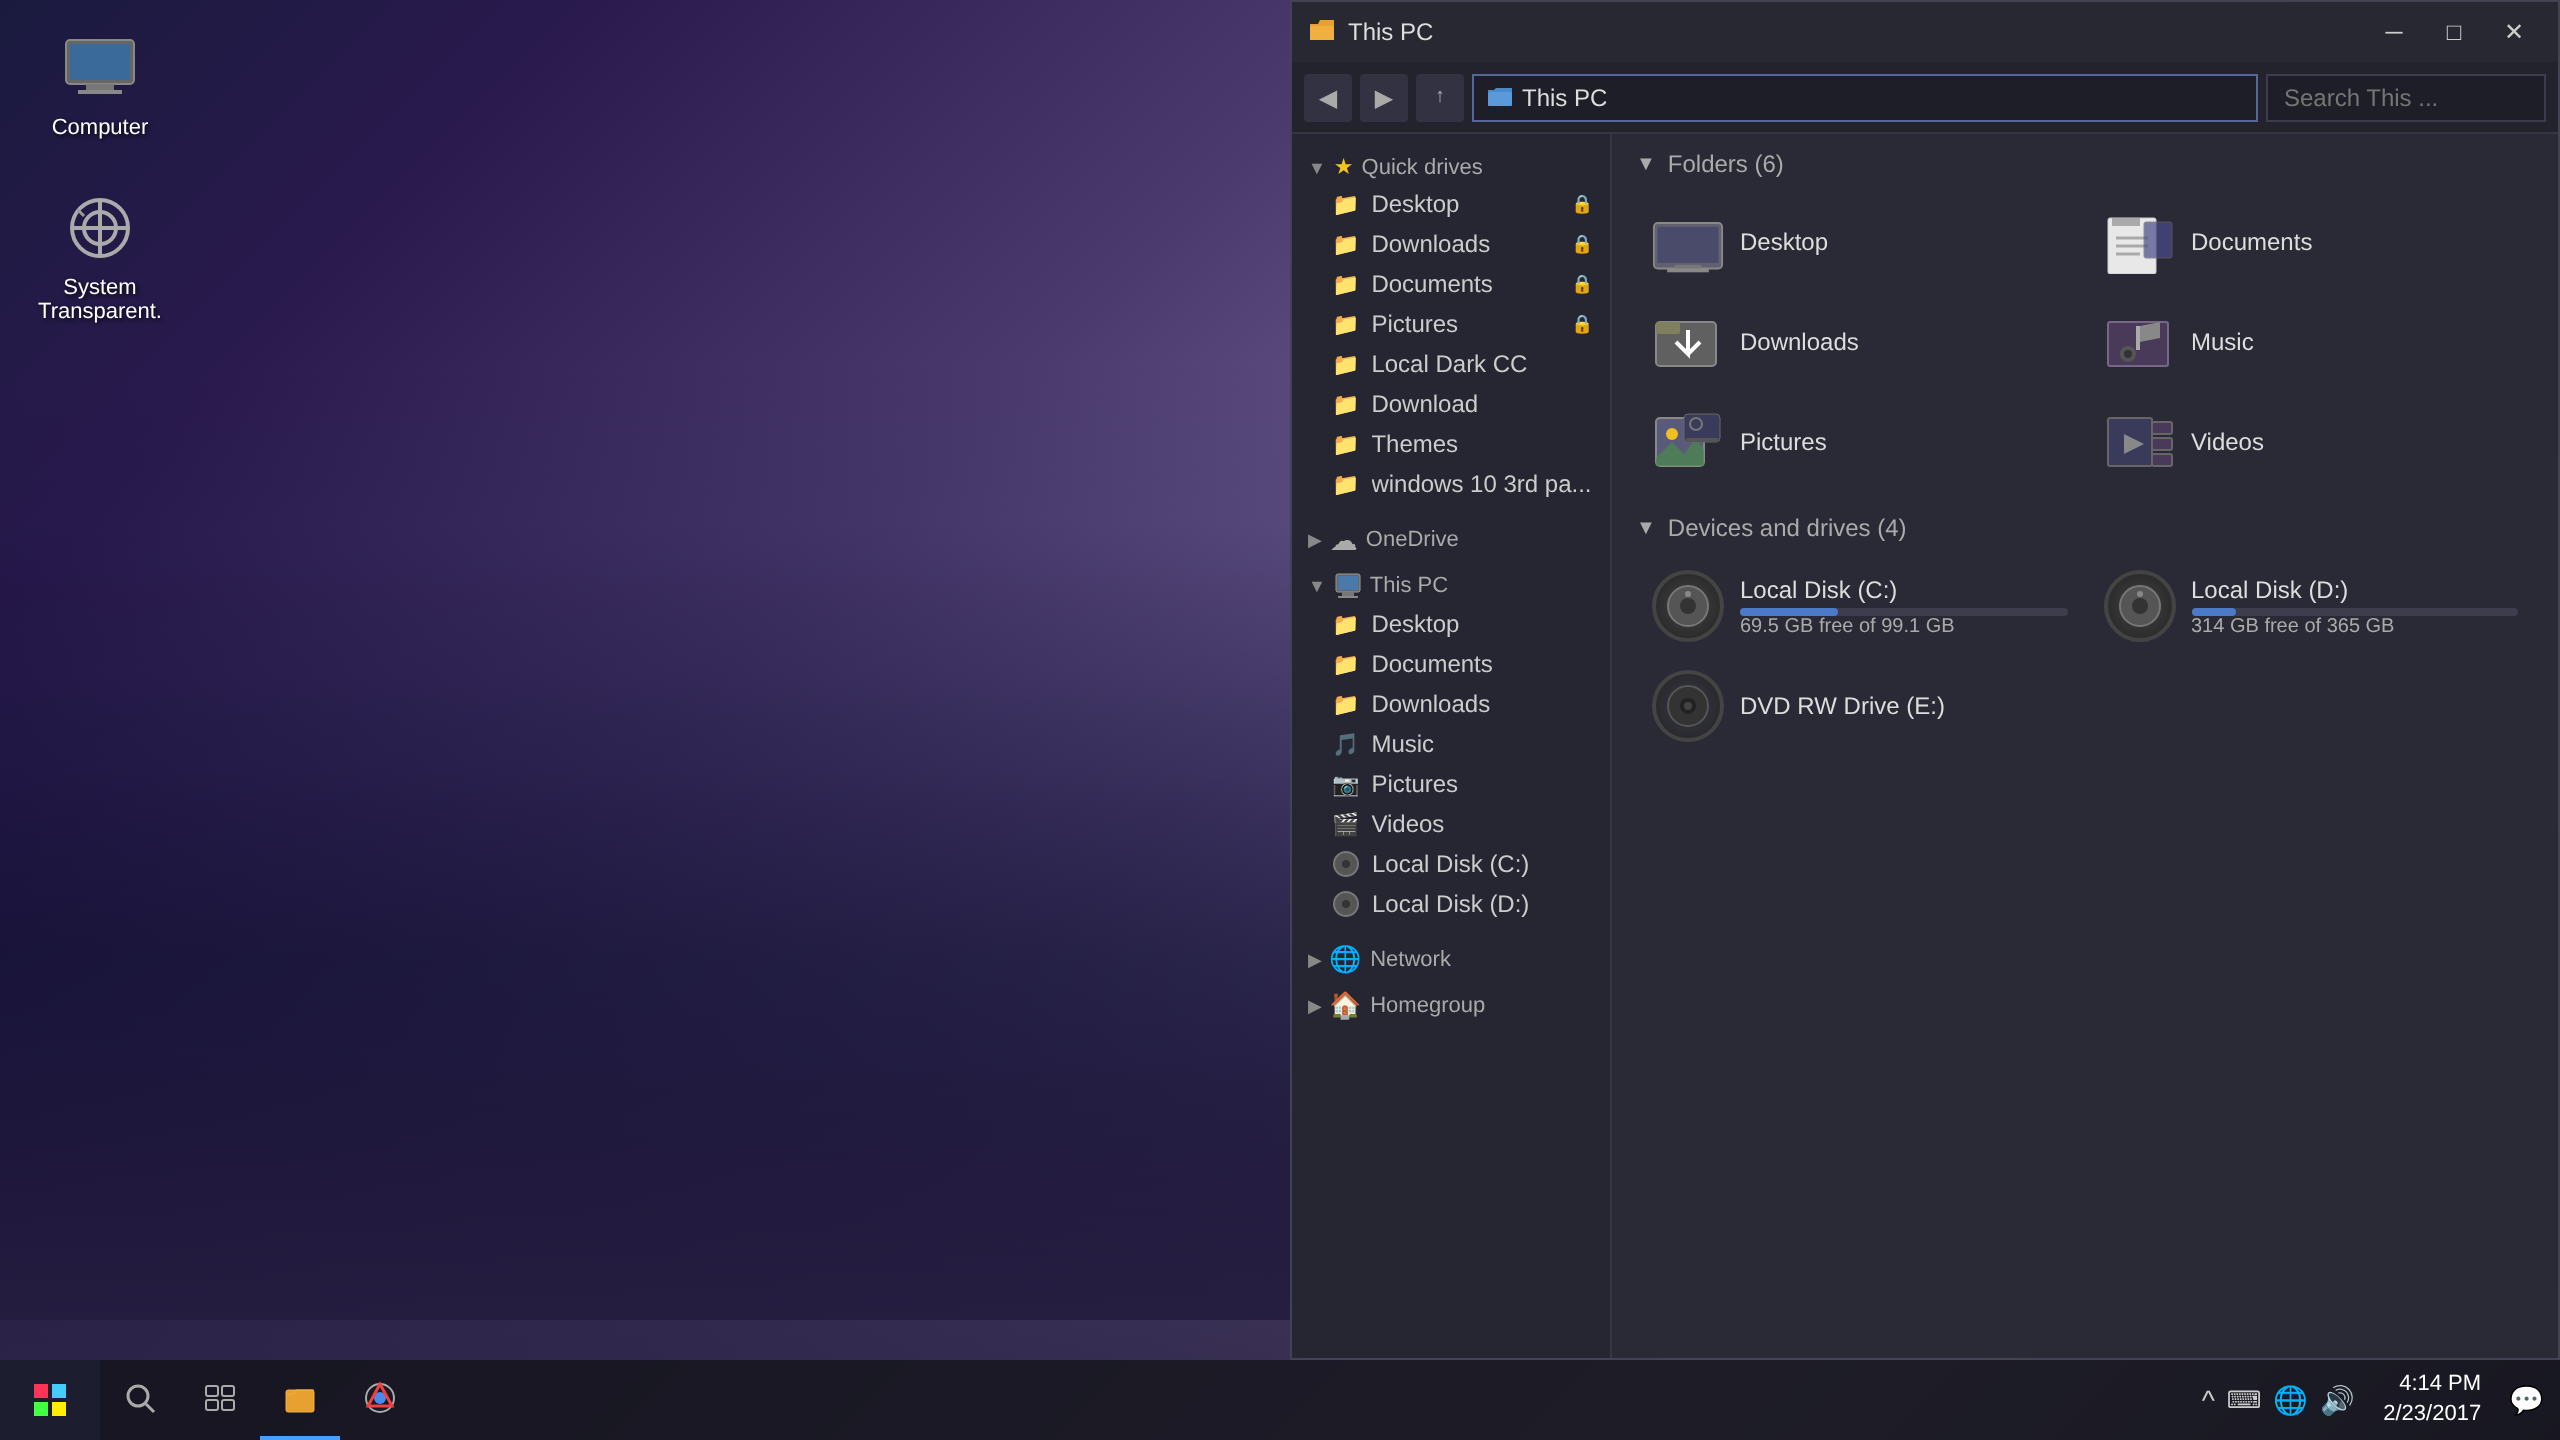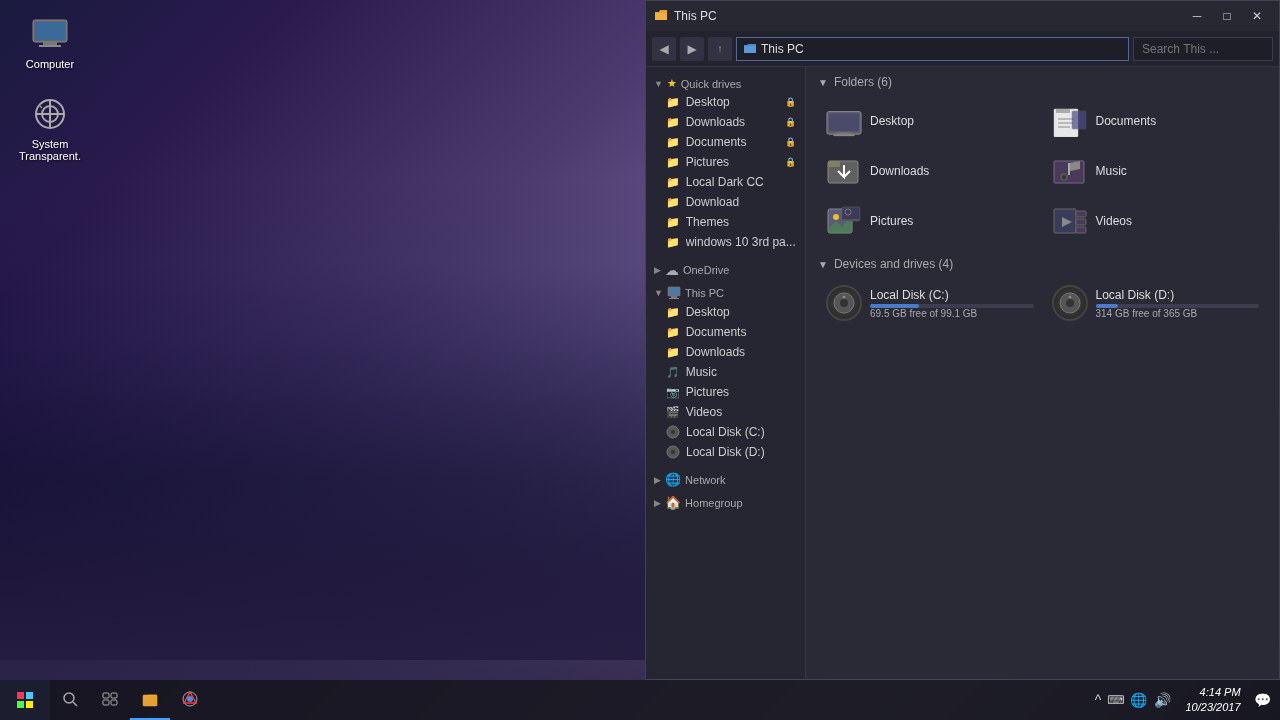--- a/index.html
+++ b/index.html
@@ -96,21 +96,20 @@
       padding-right: 8px;
       gap: 6px;
     }
     .tray-icon { color: #ccc; font-size: 14px; cursor: pointer; }
     .tray-time {
       color: white;
       font-size: 11px;
       text-align: right;
       line-height: 1.4;
       padding: 0 8px;
-      font-style: italic;
     }
 
     
     #file-explorer {
       position: absolute;
       top: 0;
       left: 645px;
       width: 635px;
       height: 680px;
       background: rgba(45, 45, 55, 0.97);
@@ -677,20 +676,32 @@
           </div>
           <div class="drive-info">
             <div class="drive-name">Local Disk (D:)</div>
             <div class="drive-bar">
               <div class="drive-bar-fill" style="width:14%;"></div>
             </div>
             <div class="drive-space">314 GB free of 365 GB</div>
           </div>
         </div>
 
+        <div class="drive-item">
+          <div class="drive-icon" style="background:radial-gradient(circle,#3a3a4a,#222);">
+            <svg width="22" height="22" viewBox="0 0 22 22" fill="none">
+              <circle cx="11" cy="11" r="10" fill="#333" stroke="#555" stroke-width="1"></circle>
+              <circle cx="11" cy="11" r="4" fill="#222"></circle>
+              <circle cx="11" cy="11" r="2" fill="#444"></circle>
+            </svg>
+          </div>
+          <div class="drive-info">
+            <div class="drive-name">DVD RW Drive (E:)</div>
+          </div>
+        </div>
 
       </div>
 
     </div>
   </div>
 </div>
 
 <div id="taskbar">
   <div class="taskbar-start">
     <svg width="18" height="18" viewBox="0 0 18 18" fill="none">
@@ -732,17 +743,17 @@
     </svg>
   </div>
 
   <div class="taskbar-tray">
     <span class="tray-icon">^</span>
     <span class="tray-icon" style="font-size:12px;">⌨</span>
     <span class="tray-icon">🌐</span>
     <span class="tray-icon">🔊</span>
     <div class="tray-time">
       <div>4:14 PM</div>
-      <div>10/23/2017</div>
+      <div>2/23/2017</div>
     </div>
     <span class="tray-icon">💬</span>
   </div>
 </div>
 
 </body></html>

